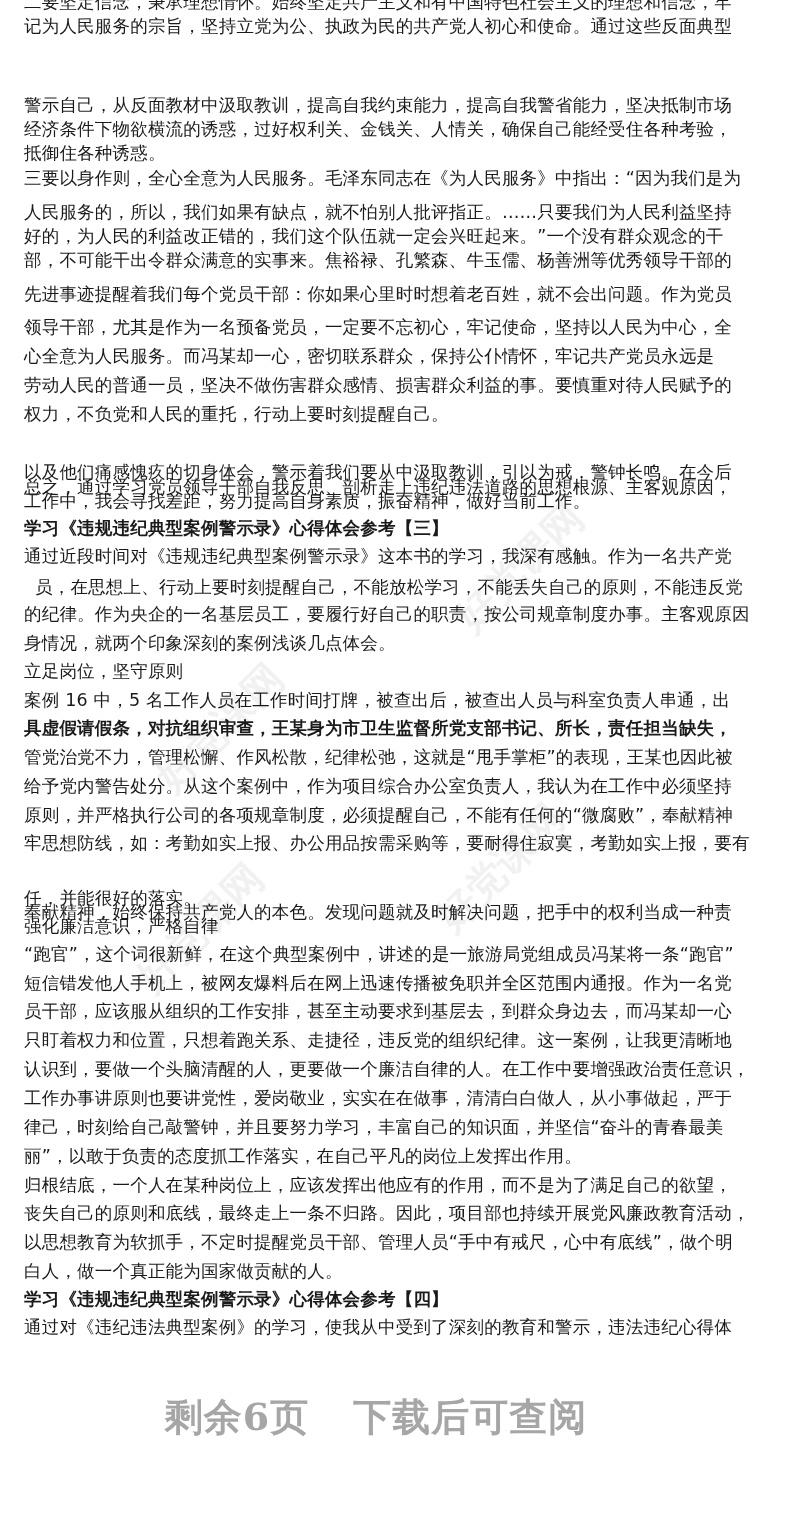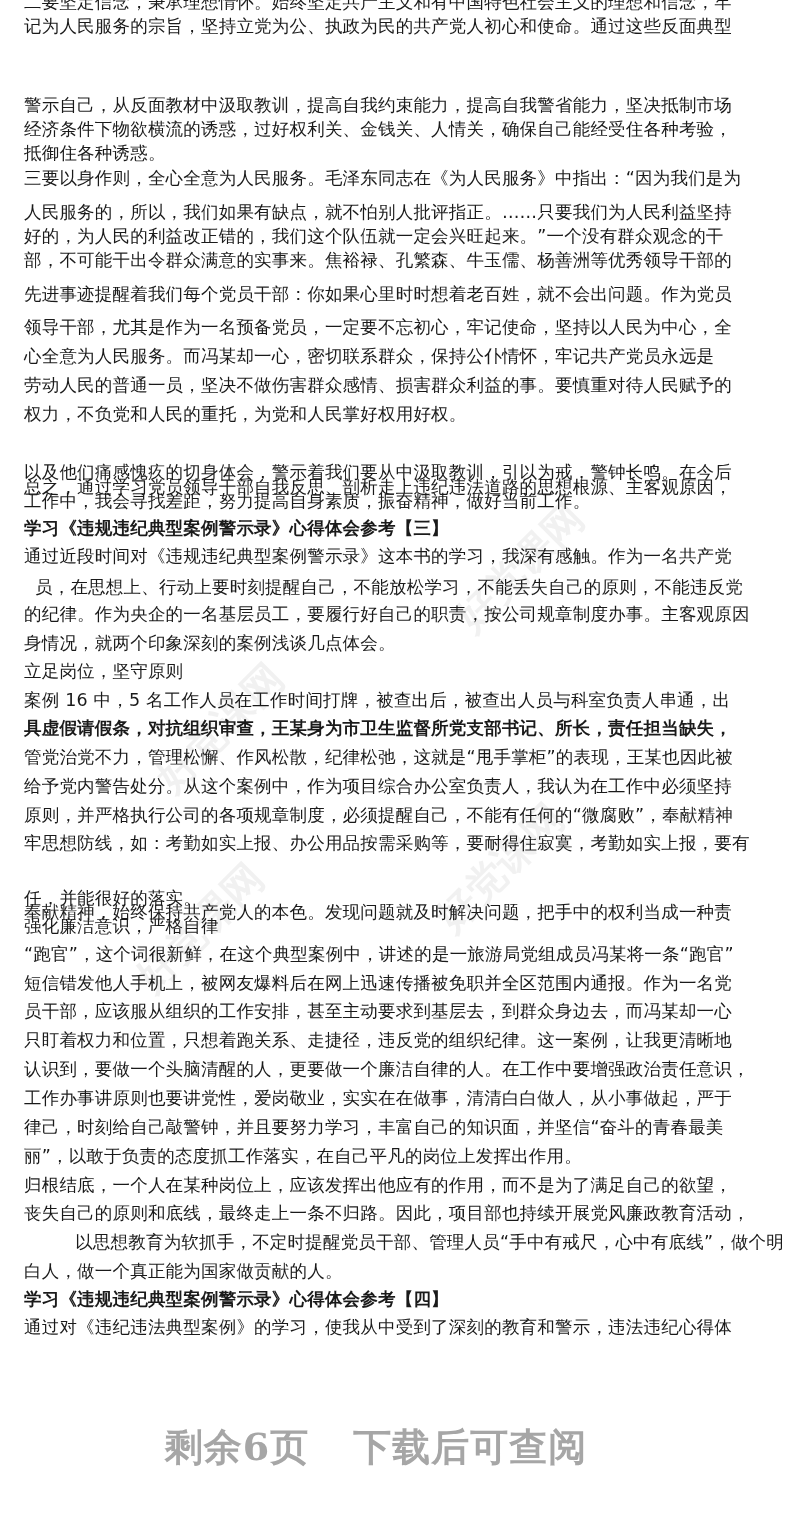--- a/index.html
+++ b/index.html
@@ -14,21 +14,21 @@
       font-size: 17.5px; line-height: 23px; white-space: nowrap;
       letter-spacing: 0.2px;
     }
     .heading { font-weight: bold; }
     .watermark {
       position: absolute; color: rgba(120,120,120,0.10);
       font-size: 40px; font-weight: bold; transform: rotate(-45deg);
       white-space: nowrap; pointer-events: none;
     }
     .footer-banner {
-      position: absolute; left: 0; width: 752px; top: 1422px;
+      position: absolute; left: 0; width: 752px; top: 1392px;
       text-align: center; font-size: 38px; font-weight: bold;
       color: #a6a6a6; letter-spacing: 1px;
       font-family: "DejaVu Serif", "Liberation Serif", serif;
     }
     .footer-banner span { display: inline-block; }
     .footer-banner .gap { width: 44px; }
   </style>
 </head>
 <body>
 
@@ -43,21 +43,21 @@
     <div class="line" style="top: 118px;">经济条件下物欲横流的诱惑，过好权利关、金钱关、人情关，确保自己能经受住各种考验，</div>
     <div class="line" style="top: 142px;">抵御住各种诱惑。</div>
     <div class="line" style="top: 167px;">三要以身作则，全心全意为人民服务。毛泽东同志在《为人民服务》中指出：“因为我们是为</div>
     <div class="line" style="top: 201px;">人民服务的，所以，我们如果有缺点，就不怕别人批评指正。……只要我们为人民利益坚持</div>
     <div class="line" style="top: 225px;">好的，为人民的利益改正错的，我们这个队伍就一定会兴旺起来。”一个没有群众观念的干</div>
     <div class="line" style="top: 249px;">部，不可能干出令群众满意的实事来。焦裕禄、孔繁森、牛玉儒、杨善洲等优秀领导干部的</div>
     <div class="line" style="top: 283px;">先进事迹提醒着我们每个党员干部：你如果心里时时想着老百姓，就不会出问题。作为党员</div>
     <div class="line" style="top: 316px;">领导干部，尤其是作为一名预备党员，一定要不忘初心，牢记使命，坚持以人民为中心，全</div>
     <div class="line" style="top: 345px;">心全意为人民服务。而冯某却一心，密切联系群众，保持公仆情怀，牢记共产党员永远是</div>
     <div class="line" style="top: 374px;">劳动人民的普通一员，坚决不做伤害群众感情、损害群众利益的事。要慎重对待人民赋予的</div>
-    <div class="line" style="top: 403px;">权力，不负党和人民的重托，为党和人民掌好权用好权。</div>
+    <div class="line" style="top: 403px;">权力，不负党和人民的重托，行动上要时刻提醒自己。</div>
     <div class="line" style="top: 432px; margin-top: 44px;">总之，通过学习党员领导干部自我反思、剖析走上违纪违法道路的思想根源、主客观原因，</div>
     <div class="line" style="top: 461px;">以及他们痛感愧疚的切身体会，警示着我们要从中汲取教训，引以为戒，警钟长鸣。在今后</div>
     <div class="line" style="top: 490px;">工作中，我会寻找差距，努力提高自身素质，振奋精神，做好当前工作。</div>
     <div class="line heading" style="top: 517px;">学习《违规违纪典型案例警示录》心得体会参考【三】</div>
     <div class="line" style="top: 545px;">通过近段时间对《违规违纪典型案例警示录》这本书的学习，我深有感触。作为一名共产党</div>
     <div class="line" style="top: 576px; margin-left: 11px;">员，在思想上、行动上要时刻提醒自己，不能放松学习，不能丢失自己的原则，不能违反党</div>
     <div class="line" style="top: 603px;">的纪律。作为央企的一名基层员工，要履行好自己的职责，按公司规章制度办事。主客观原因</div>
     <div class="line" style="top: 632px;">身情况，就两个印象深刻的案例浅谈几点体会。</div>
     <div class="line" style="top: 660px;">立足岗位，坚守原则</div>
     <div class="line" style="top: 689px;">案例 16 中，5 名工作人员在工作时间打牌，被查出后，被查出人员与科室负责人串通，出</div>
@@ -72,21 +72,21 @@
     <div class="line" style="top: 943px;">“跑官”，这个词很新鲜，在这个典型案例中，讲述的是一旅游局党组成员冯某将一条“跑官”</div>
     <div class="line" style="top: 972px;">短信错发他人手机上，被网友爆料后在网上迅速传播被免职并全区范围内通报。作为一名党</div>
     <div class="line" style="top: 1000px;">员干部，应该服从组织的工作安排，甚至主动要求到基层去，到群众身边去，而冯某却一心</div>
     <div class="line" style="top: 1029px;">只盯着权力和位置，只想着跑关系、走捷径，违反党的组织纪律。这一案例，让我更清晰地</div>
     <div class="line" style="top: 1058px;">认识到，要做一个头脑清醒的人，更要做一个廉洁自律的人。在工作中要增强政治责任意识，</div>
     <div class="line" style="top: 1087px;">工作办事讲原则也要讲党性，爱岗敬业，实实在在做事，清清白白做人，从小事做起，严于</div>
     <div class="line" style="top: 1116px;">律己，时刻给自己敲警钟，并且要努力学习，丰富自己的知识面，并坚信“奋斗的青春最美</div>
     <div class="line" style="top: 1145px;">丽”，以敢于负责的态度抓工作落实，在自己平凡的岗位上发挥出作用。</div>
     <div class="line" style="top: 1174px;">归根结底，一个人在某种岗位上，应该发挥出他应有的作用，而不是为了满足自己的欲望，</div>
     <div class="line" style="top: 1202px;">丧失自己的原则和底线，最终走上一条不归路。因此，项目部也持续开展党风廉政教育活动，</div>
-    <div class="line" style="top: 1231px; text-align: right;">以思想教育为软抓手，不定时提醒党员干部、管理人员“手中有戒尺，心中有底线”，做个明</div>
+    <div class="line" style="top: 1231px;">以思想教育为软抓手，不定时提醒党员干部、管理人员“手中有戒尺，心中有底线”，做个明</div>
     <div class="line" style="top: 1260px;">白人，做一个真正能为国家做贡献的人。</div>
     <div class="line heading" style="top: 1288px;">学习《违规违纪典型案例警示录》心得体会参考【四】</div>
     <div class="line" style="top: 1316px;">通过对《违纪违法典型案例》的学习，使我从中受到了深刻的教育和警示，违法违纪心得体</div>
   </div>
 
 <div class="footer-banner">
   <span>剩余6页</span><span class="gap"></span><span>下载后可查阅</span>
 </div>
 
 </body></html>

